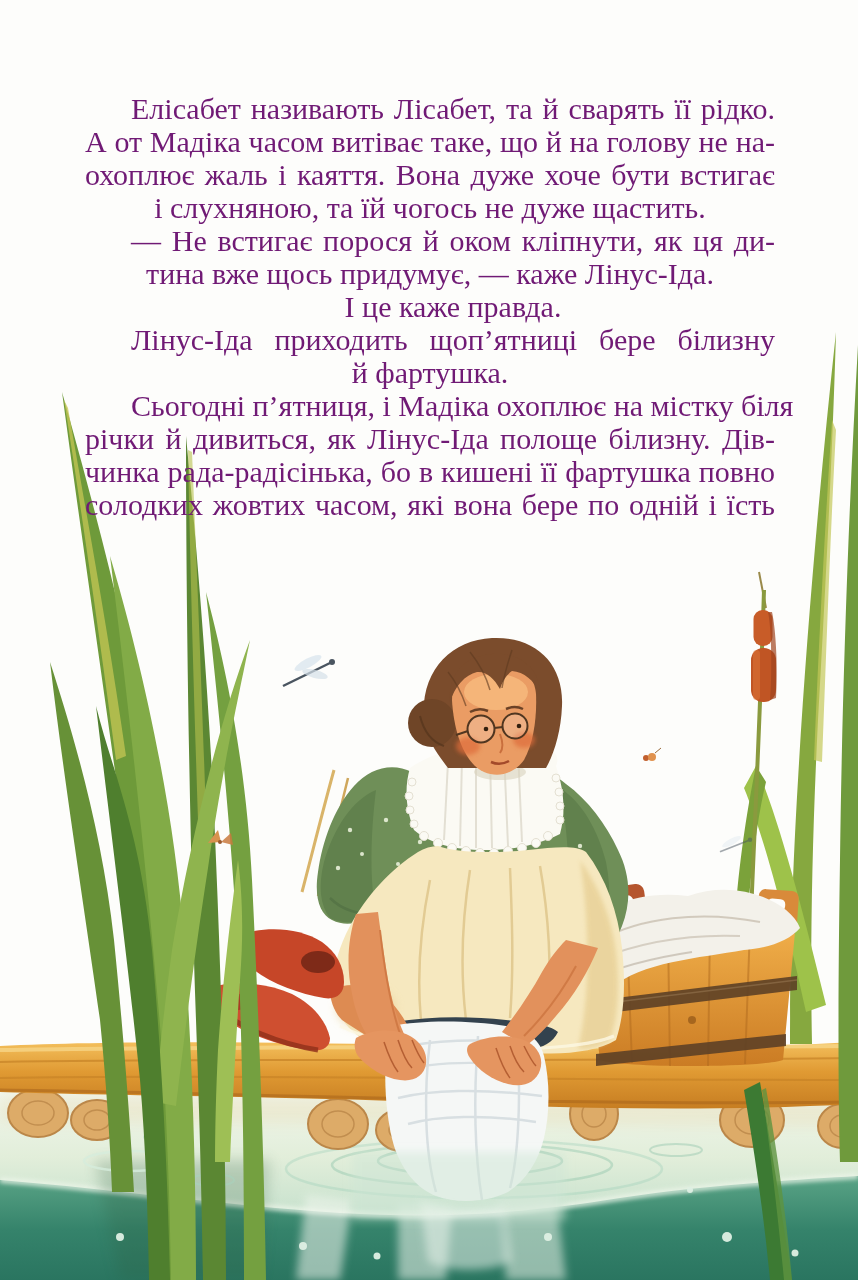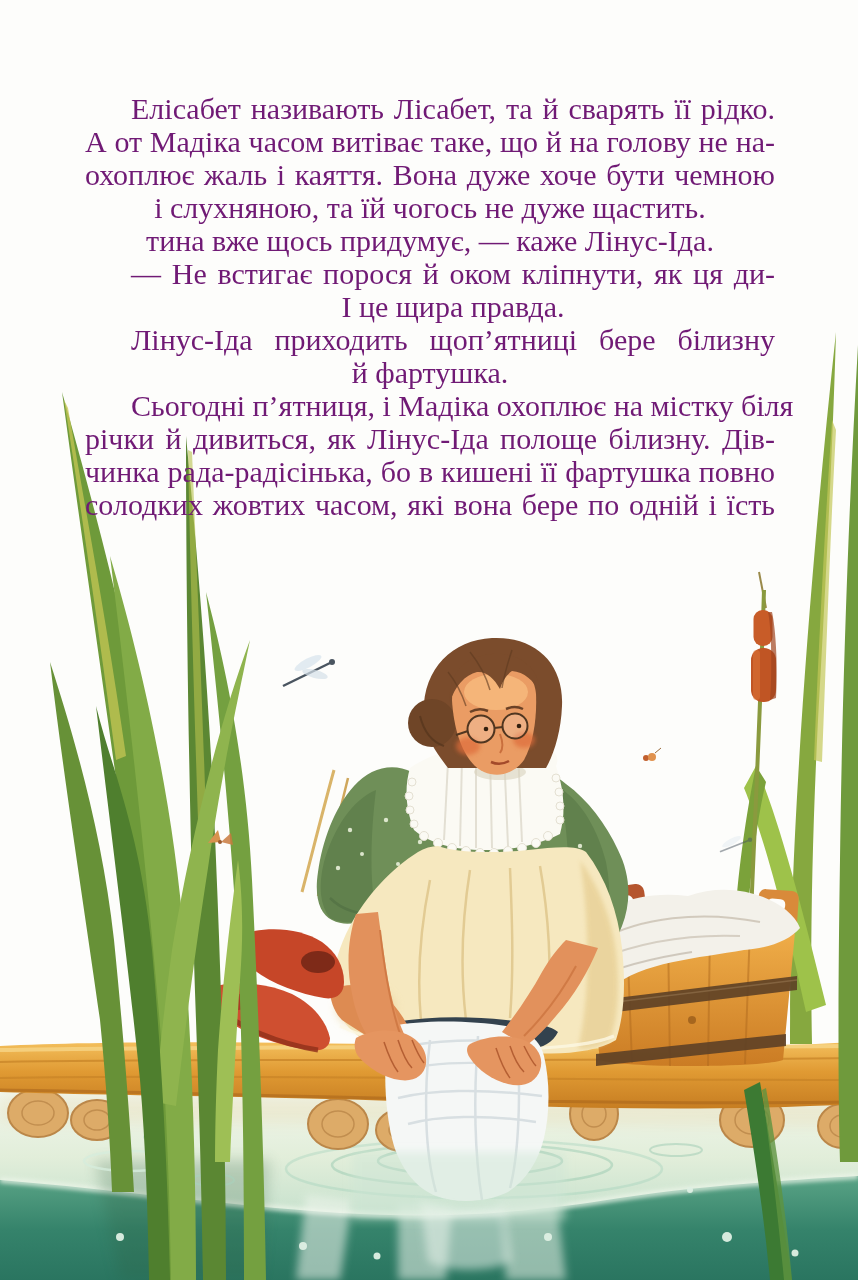--- a/index.html
+++ b/index.html
@@ -26,29 +26,29 @@
 </style>
 </head>
 <body>
 
 <main>
 
   <section class="text-block">
     <div>
       <div class="line indent j">Елісабет називають Лісабет, та й сварять її рідко.</div>
       <div class="line j">А от Мадіка часом витіває таке, що й на голову не на-</div>
-      <div class="line j">охоплює жаль і каяття. Вона дуже хоче бути чемною</div>
+      <div class="line j">охоплює жаль і каяття. Вона дуже хоче бути встигає</div>
       <div class="line l">і слухняною, та їй чогось не дуже щастить.</div>
     </div>
     <div>
+      <div class="line indent j">— Не встигає порося й оком кліпнути, як ця ди-</div>
       <div class="line l">тина вже щось придумує, — каже Лінус-Іда.</div>
-      <div class="line indent j">— Не встигає порося й оком кліпнути, як ця ди-</div>
     </div>
     <div>
-      <div class="line indent l">І це щира правда.</div>
+      <div class="line indent l">І це каже правда.</div>
     </div>
     <div>
       <div class="line indent j">Лінус-Іда приходить щоп’ятниці бере білизну</div>
       <div class="line l">й фартушка.</div>
     </div>
     <div>
       <div class="line indent j">Сьогодні п’ятниця, і Мадіка охоплює на містку біля</div>
       <div class="line j">річки й дивиться, як Лінус-Іда полоще білизну. Дів-</div>
       <div class="line j">чинка рада-радісінька, бо в кишені її фартушка повно</div>
       <div class="line j">солодких жовтих часом, які вона бере по одній і їсть</div>

